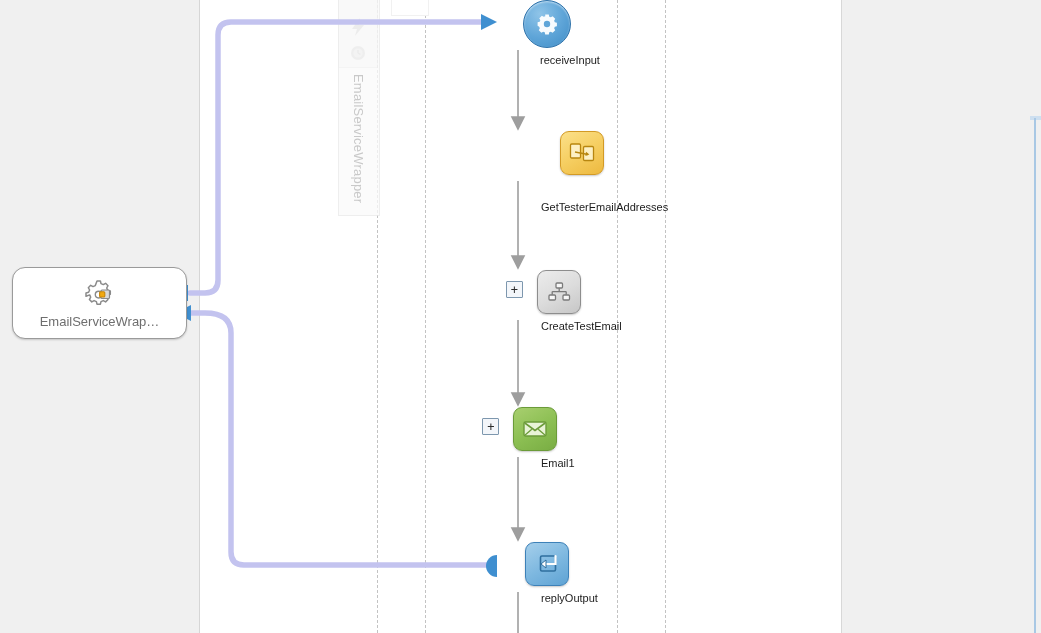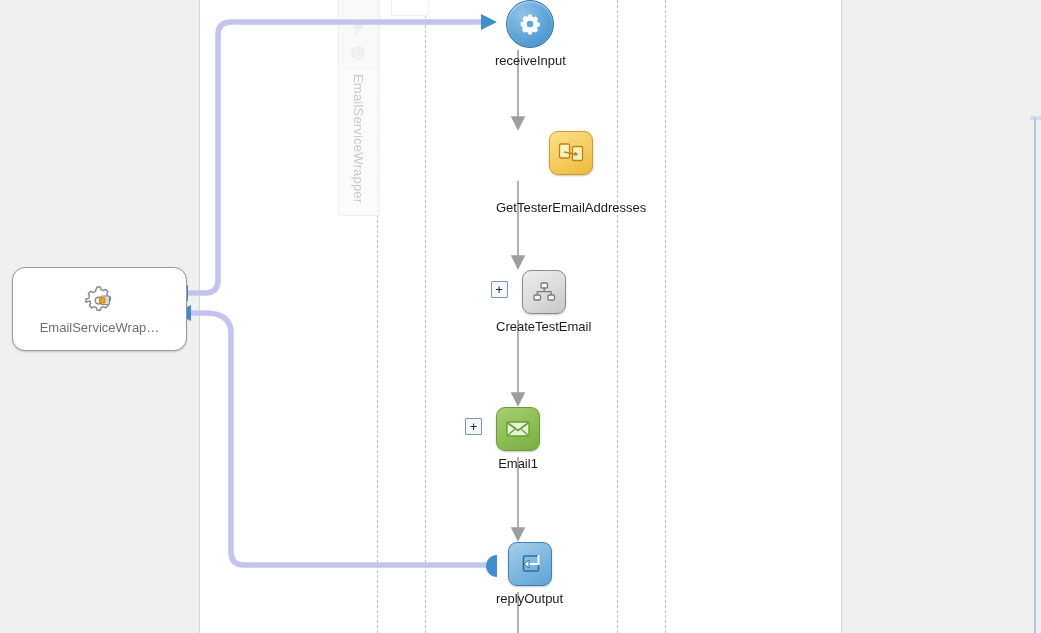--- a/index.html
+++ b/index.html
@@ -68,35 +68,36 @@
   .ghost-box{
     position:absolute;left:391px;top:-18px;width:36px;height:32px;
     border:1px solid #f1f1f1;background:#ffffff;
   }
 
   
   .link-svg{position:absolute;left:0;top:0;width:1041px;height:633px;overflow:visible;}
 
   
   .partner-link{
-    position:absolute;left:12px;top:267px;width:175px;height:84px;
+    position:absolute;left:12px;top:267px;width:175px;height:72px;
     background:#ffffff;border:1.6px solid #9a9a9a;border-radius:13px;
     box-shadow:0 1px 2px rgba(0,0,0,.18);
     display:flex;flex-direction:column;align-items:center;
     justify-content:center;gap:3px;box-sizing:border-box;
   }
   .partner-link-label{
     font-size:13px;color:#6e6e6e;line-height:1;
   }
 
   
   .node{position:absolute;display:flex;flex-direction:column;align-items:center;}
   .node-label{
-    margin-top:6px;font-size:13px;color:#1c1c1c;white-space:nowrap;
+    margin-top:6px;font-size:11px;color:#1c1c1c;white-space:nowrap;
     line-height:1.1;
+    margin-left:45px;
   }
 
   .icon-circle{
     width:46px;height:46px;border-radius:50%;
     background:radial-gradient(circle at 34% 28%,#8fc4e8 0%,#5fa5d8 52%,#3e8cc6 100%);
     border:1.4px solid #2f73ab;
     box-shadow:inset 0 1px 2px rgba(255,255,255,.6);
     display:flex;align-items:center;justify-content:center;
   }
 

